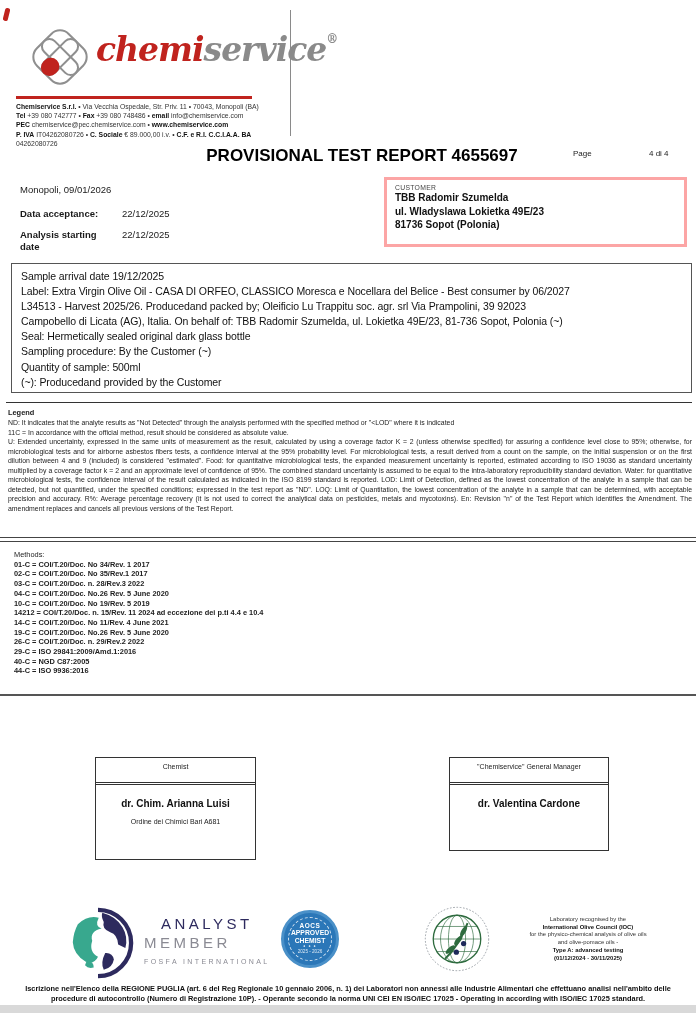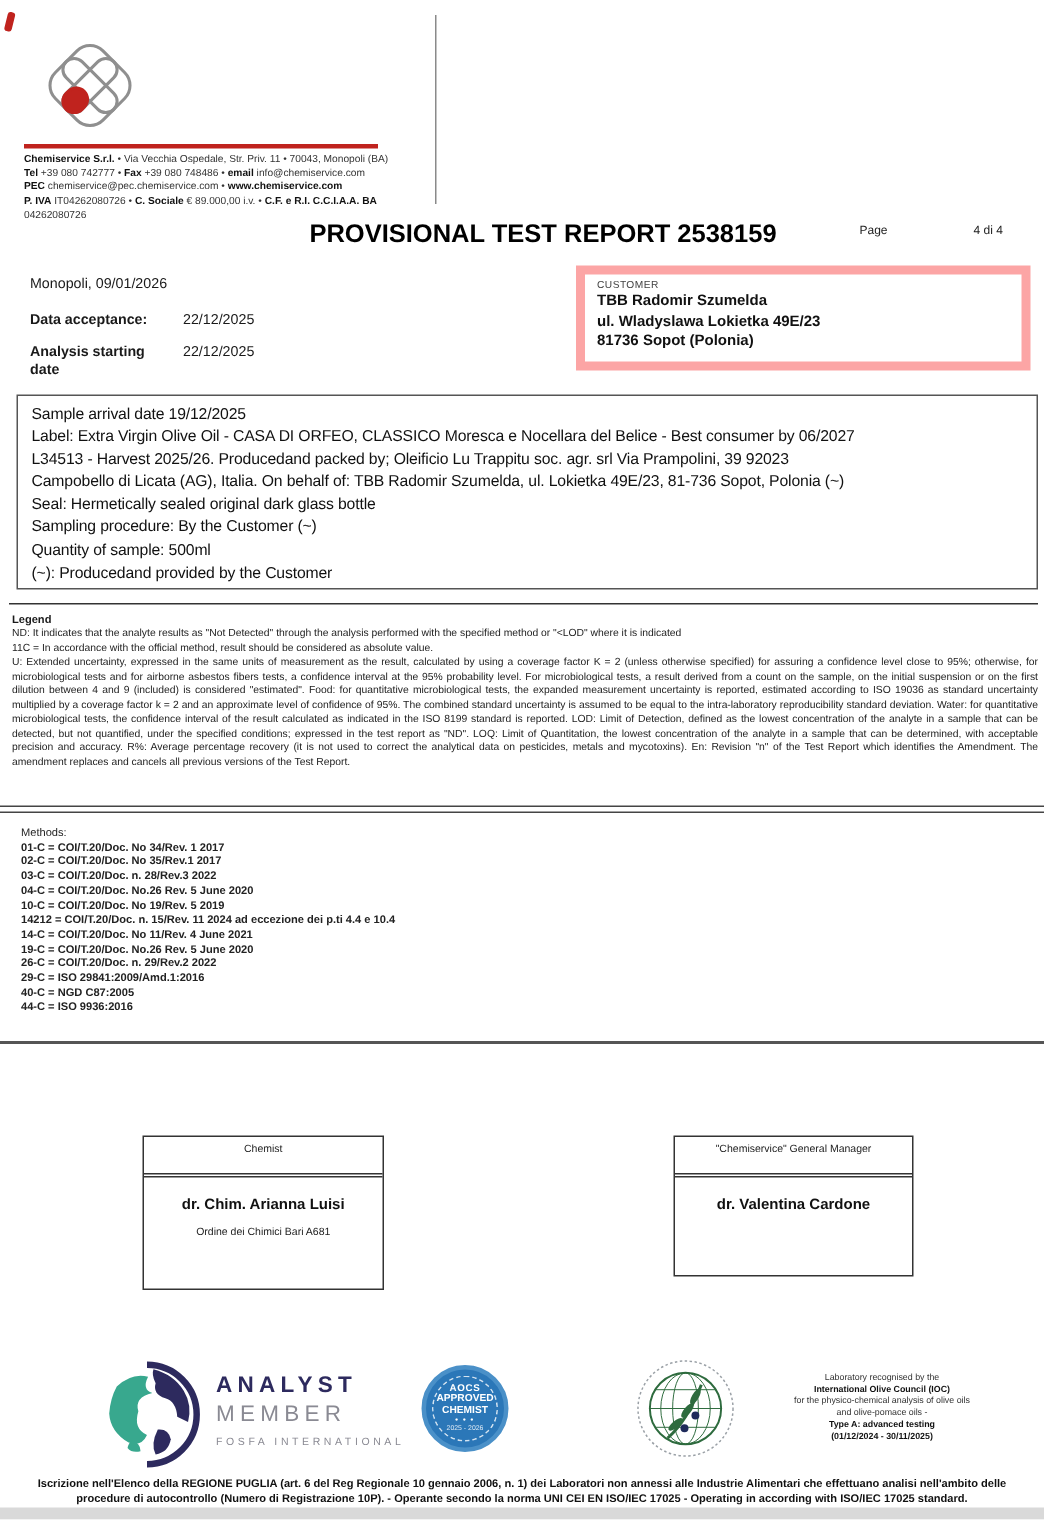--- a/index.html
+++ b/index.html
@@ -27,21 +27,21 @@
   .page-value{position:absolute;left:649px;top:149px;font-size:8px;color:#222;}
 
   
   .place-date{position:absolute;left:20px;top:184px;font-size:9.5px;}
   .meta-row1-label{position:absolute;left:20px;top:208px;font-size:9.5px;font-weight:bold;}
   .meta-row1-value{position:absolute;left:122px;top:208px;font-size:9.5px;}
   .meta-row2-label{position:absolute;left:20px;top:229px;width:92px;font-size:9.5px;font-weight:bold;line-height:12px;}
   .meta-row2-value{position:absolute;left:122px;top:229px;font-size:9.5px;}
 
   
-  .customer-box{position:absolute;left:384px;top:177px;width:303px;height:70px;border:6px solid #fca5a5;padding:4px 8px;box-sizing:border-box;}
+  .customer-box{position:absolute;left:384px;top:177px;width:303px;height:70px;border:3px solid #fca5a5;padding:4px 8px;box-sizing:border-box;}
   .customer-label{font-size:6.8px;color:#444;letter-spacing:.3px;}
   .customer-line{font-size:10px;font-weight:bold;line-height:13.5px;color:#111;}
 
   
   .sample-box{position:absolute;left:11px;top:263px;width:681px;height:130px;border:1.5px solid #555;padding:5px 9px;box-sizing:border-box;}
   .sample-line{font-size:10.5px;line-height:15.1px;color:#111;letter-spacing:-0.1px;white-space:nowrap;}
 
   
   .hr1{position:absolute;left:6px;top:402px;width:686px;height:1px;background:#333;}
   .legend{position:absolute;left:8px;top:408px;width:684px;}
@@ -61,21 +61,21 @@
   .sig-box{position:absolute;border:1.5px solid #333;box-sizing:border-box;background:#fff;}
   .sig-chemist{left:95px;top:757px;width:161px;height:103px;}
   .sig-manager{left:449px;top:757px;width:160px;height:94px;}
   .sig-role{height:27px;border-bottom:3px double #333;text-align:center;font-size:7px;color:#222;padding-top:5px;box-sizing:border-box;}
   .sig-name{text-align:center;font-size:10px;font-weight:bold;margin-top:13px;color:#111;}
   .sig-sub{text-align:center;font-size:7px;margin-top:9px;color:#222;}
 
   
   .fosfa-globe{position:absolute;left:62px;top:907px;}
   .fosfa-text{position:absolute;left:144px;top:915px;}
-  .fosfa-l1{font-size:15px;font-weight:bold;color:#2d2a5e;letter-spacing:3.5px;}
+  .fosfa-l1{font-size:15px;font-weight:normal;color:#2d2a5e;letter-spacing:3.5px;margin-left:17px;}
   .fosfa-l2{font-size:15px;color:#8a8a93;letter-spacing:3.5px;margin-top:2px;}
   .fosfa-l3{font-size:7px;color:#8a8a93;letter-spacing:2.4px;margin-top:7px;}
 
   .aocs-badge{position:absolute;left:281px;top:910px;width:58px;height:58px;border-radius:50%;
               background:#2b77b8;border:3px solid #4a90c8;box-sizing:border-box;text-align:center;color:#fff;}
   .aocs-ring{position:absolute;left:4px;top:4px;right:4px;bottom:4px;border:1px dashed rgba(255,255,255,.8);border-radius:50%;}
   .aocs-org{font-size:6.5px;font-weight:bold;margin-top:9px;letter-spacing:.5px;}
   .aocs-l1{font-size:6.8px;font-weight:bold;line-height:7.5px;}
   .aocs-l2{font-size:6.8px;font-weight:bold;line-height:7.5px;}
   .aocs-dots{font-size:3.5px;line-height:5px;letter-spacing:1px;}
@@ -97,32 +97,33 @@
   <div class="corner-mark"></div>
 
   <svg class="logo-svg" width="68" height="74" viewBox="0 0 100 106">
     <g transform="translate(50,53) rotate(45)" fill="none" stroke="#8f8f8f" stroke-width="3">
       <rect x="-33" y="-33" width="66" height="66" rx="18"></rect>
       <rect x="-33" y="-11" width="66" height="22" rx="11"></rect>
       <rect x="-11" y="-33" width="22" height="66" rx="11"></rect>
       <rect x="-11" y="8" width="22" height="25" rx="11" fill="#c0231e" stroke="#c0231e"></rect>
     </g>
   </svg>
+  <div class="brand"><span class="chemi">chemi</span><span class="service">service</span><span class="reg">®</span></div>
   <div class="red-rule"></div>
 
   <div class="contact">
     <div><span class="b">Chemiservice S.r.l.</span><span> • Via Vecchia Ospedale, Str. Priv. 11 • 70043, Monopoli (BA)</span></div>
     <div><span class="b">Tel</span><span> +39 080 742777 • </span><span class="b">Fax</span><span> +39 080 748486 • </span><span class="b">email</span><span> info@chemiservice.com</span></div>
     <div><span class="b">PEC</span><span> chemiservice@pec.chemiservice.com • </span><span class="b">www.chemiservice.com</span></div>
     <div><span class="b">P. IVA</span><span> IT04262080726 • </span><span class="b">C. Sociale</span><span> € 89.000,00 i.v. • </span><span class="b">C.F. e R.I. C.C.I.A.A. BA</span><span> 04262080726</span></div>
   </div>
   <div class="v-divider"></div>
 
   <div class="title-wrap">
-    <span class="report-title">PROVISIONAL TEST REPORT 2538159</span>
+    <span class="report-title">PROVISIONAL TEST REPORT 4655697</span>
   </div>
   <div class="page-label">Page</div>
   <div class="page-value">4 di 4</div>
 
   <div class="place-date">Monopoli, 09/01/2026</div>
   <div class="meta-row1-label">Data acceptance:</div>
   <div class="meta-row1-value">22/12/2025</div>
   <div class="meta-row2-label">Analysis starting date</div>
   <div class="meta-row2-value">22/12/2025</div>
 

